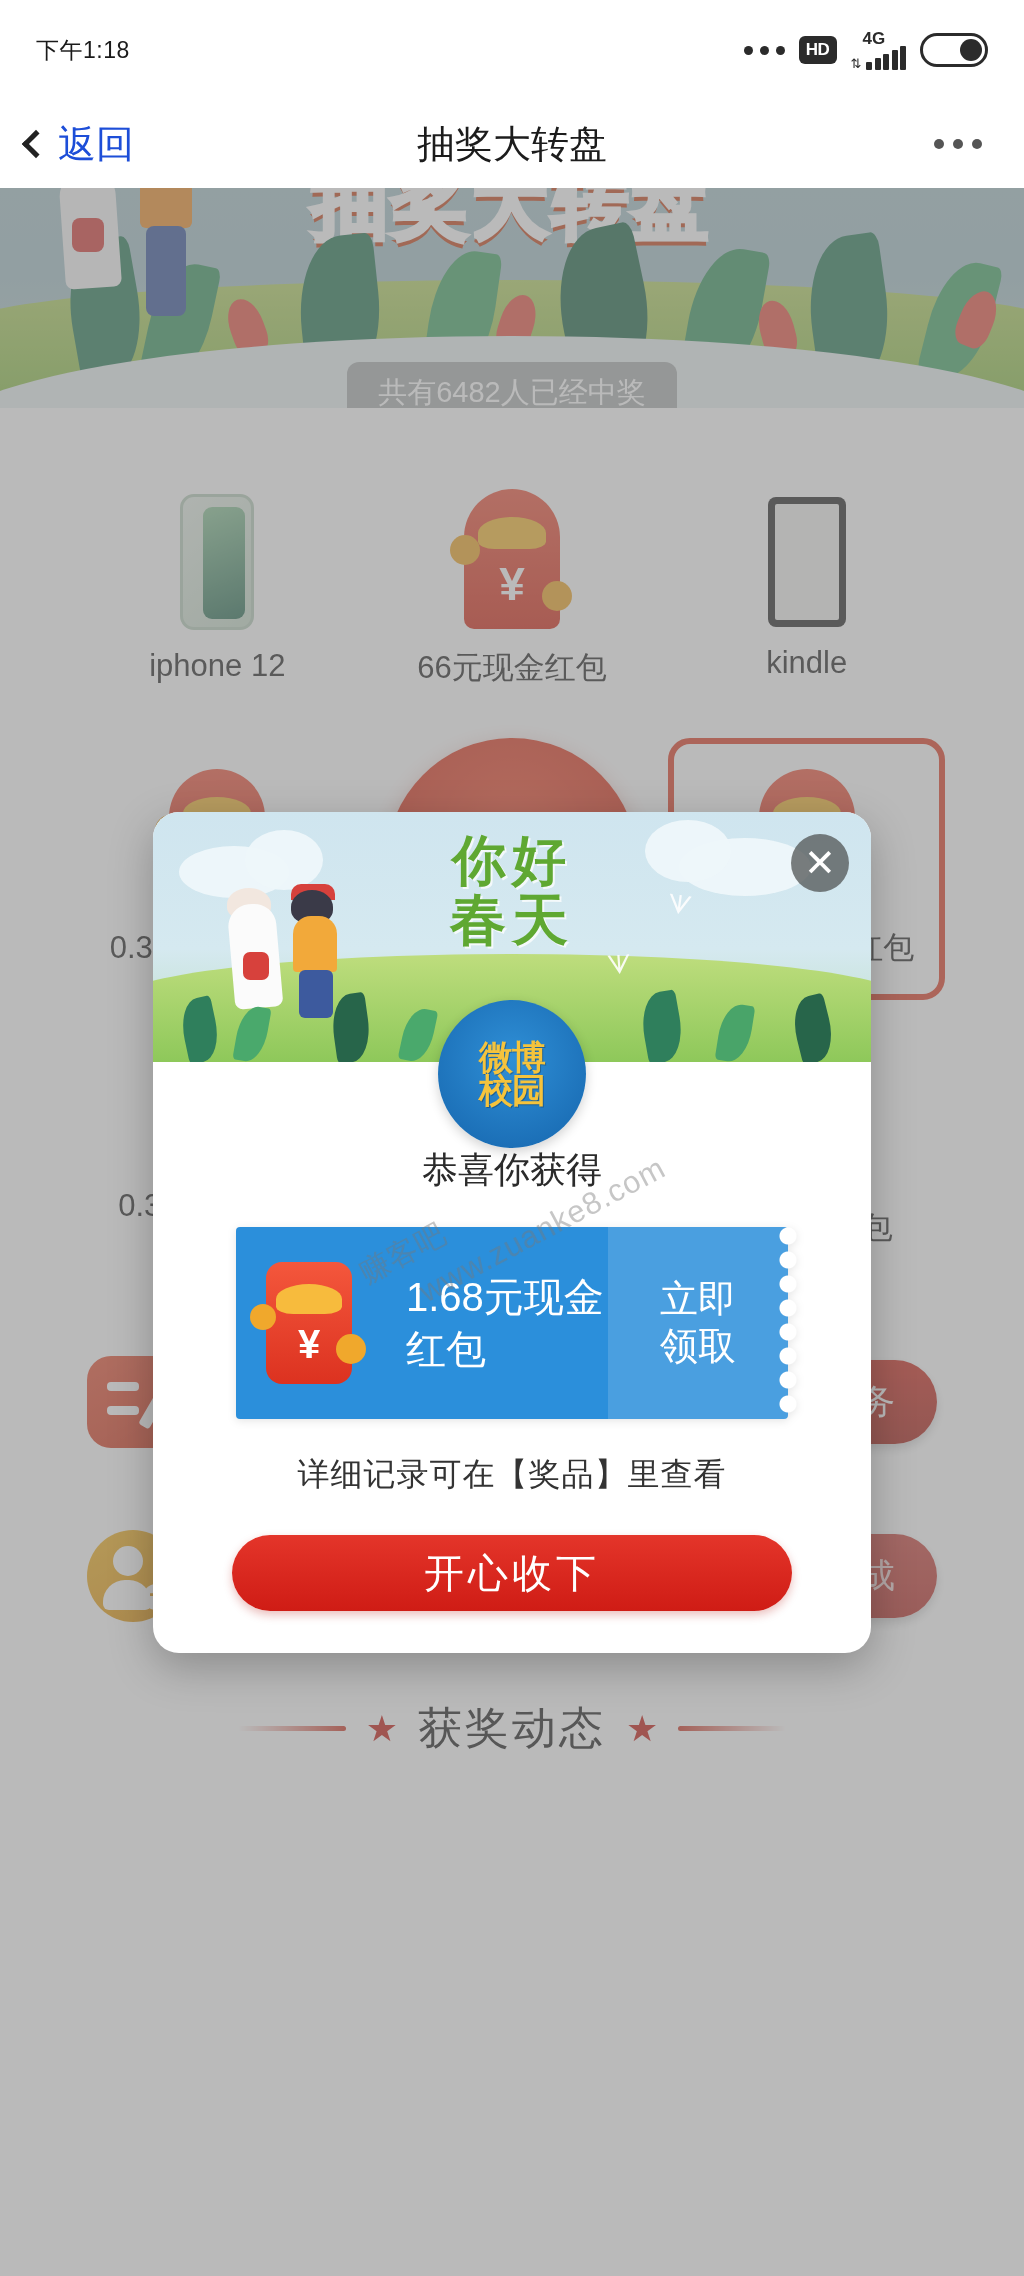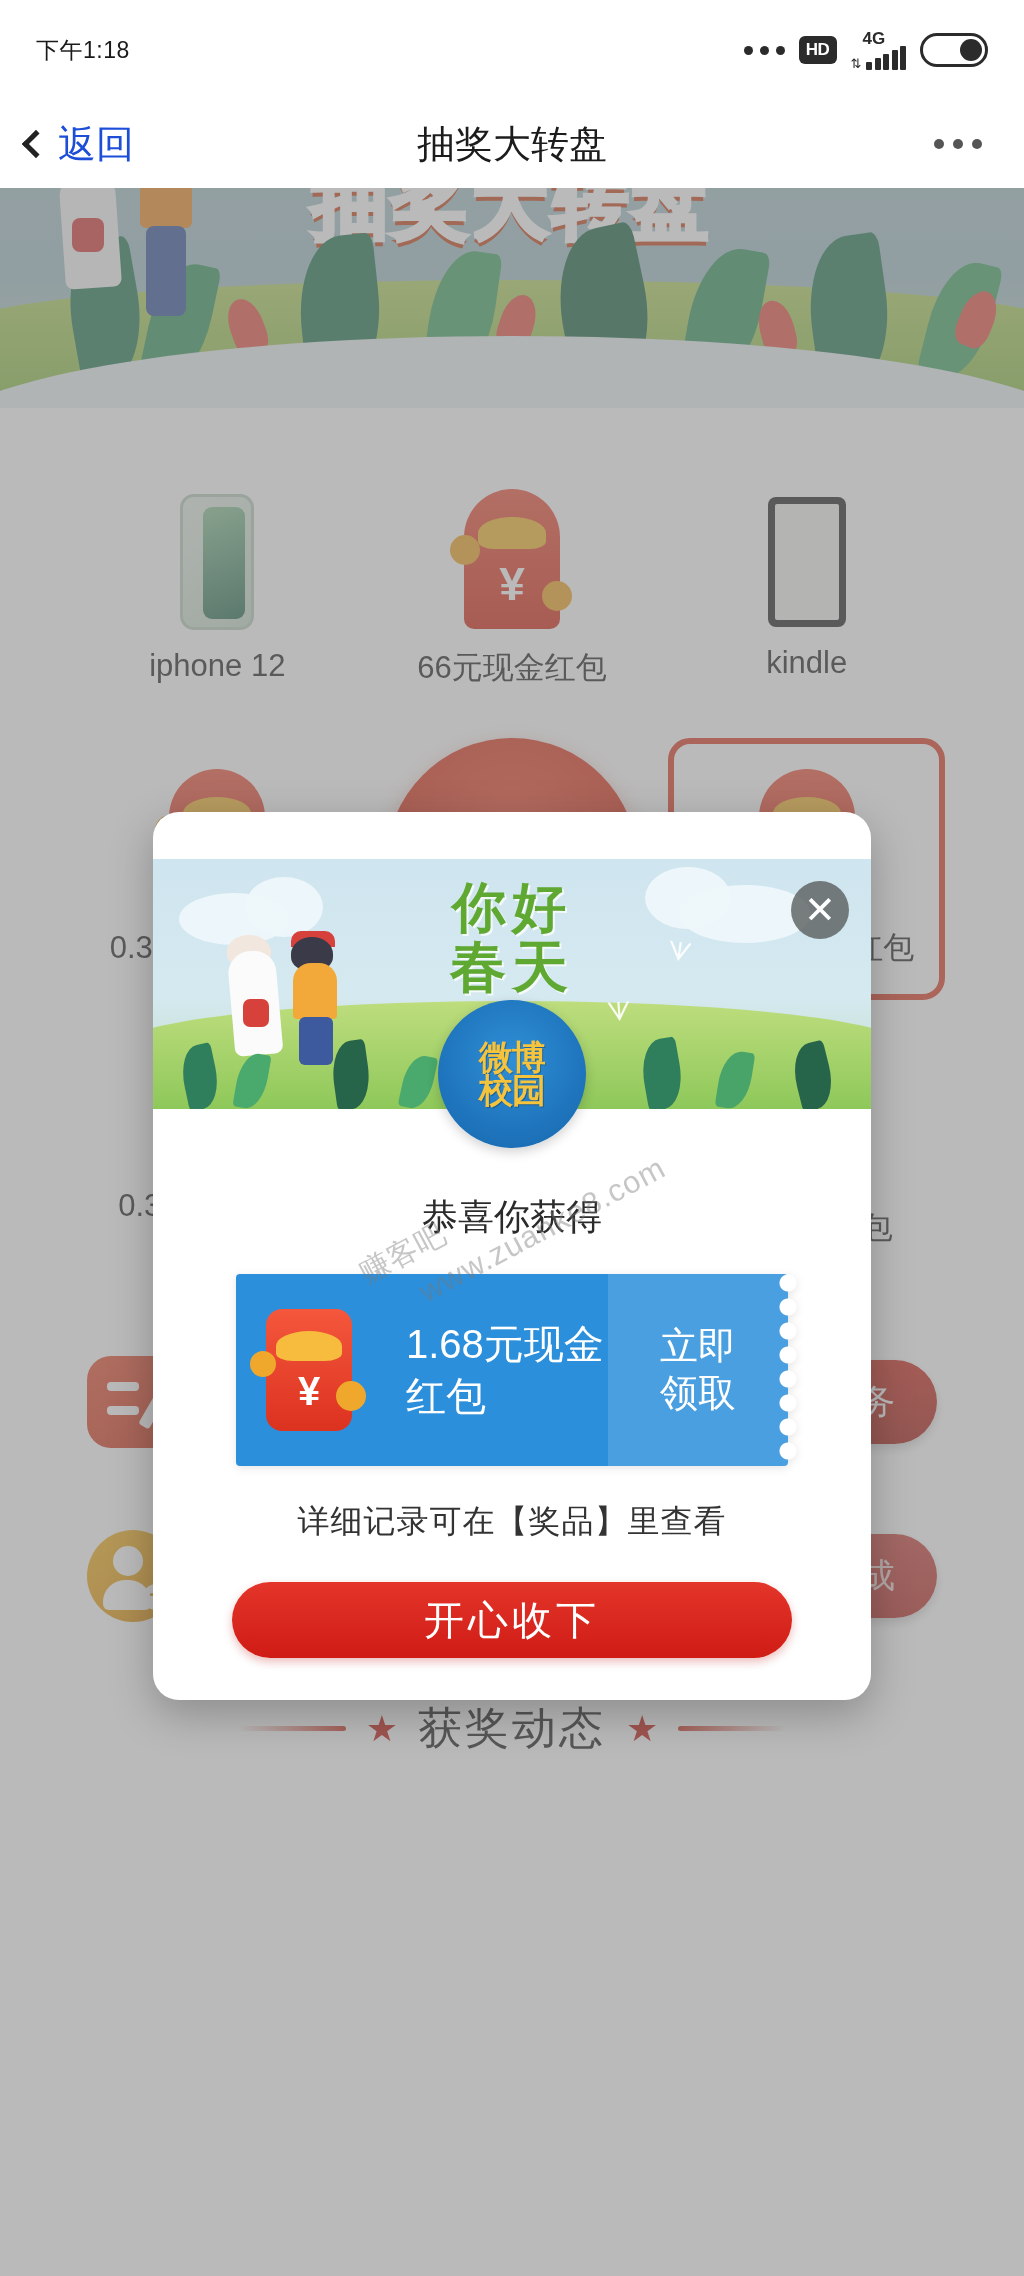--- a/index.html
+++ b/index.html
@@ -219,21 +219,20 @@
   .modal {
     position: absolute; left: 50%; transform: translateX(-50%);
     top: 812px; width: 718px;
     background: #ffffff; border-radius: 26px; overflow: hidden;
     box-shadow: 0 14px 44px rgba(0,0,0,0.25);
   }
   .modal-hero {
     position: relative; height: 250px;
     background: linear-gradient(180deg,#cfe5ef 0%, #d5e9f0 55%, #b9dcc0 100%);
     overflow: hidden;
-    margin-top: 47px;
   }
   .mh-field { position:absolute; left:-5%; bottom:0; width:110%; height:108px;
     background: linear-gradient(180deg,#bedd7d 0%,#8ec85a 100%); border-radius: 50% 50% 0 0/ 46px 46px 0 0;}
   .mh-cloud{position:absolute;background:#eef7fa;border-radius:50%;opacity:.95}
   .mh-cloud.c1{left:26px;top:34px;width:110px;height:52px;}
   .mh-cloud.c2{left:92px;top:18px;width:78px;height:60px;}
   .mh-cloud.c3{right:60px;top:26px;width:132px;height:58px;}
   .mh-cloud.c4{right:140px;top:8px;width:86px;height:62px;}
   .mh-title{
     position:absolute;left:0;right:0;top:20px;text-align:center;
@@ -389,20 +388,21 @@
       <span class="leaf p8"></span>
       <span class="flower f1"></span>
       <span class="flower f2"></span>
       <span class="flower f3"></span>
       <span class="flower f4"></span>
       <span class="girl1"></span>
       <span class="bag"></span>
       <span class="girl2"></span>
       <span class="girl2b"></span>
       <div class="snowcap"></div>
+      <div class="winner-pill">共有6482人已经中奖</div>
     </div>
 
     <div class="board">
 
       <div class="cell">
         <span class="art-iphone"></span>
         <span class="label">iphone 12</span>
       </div>
       <div class="cell">
         <span class="art-packet">

